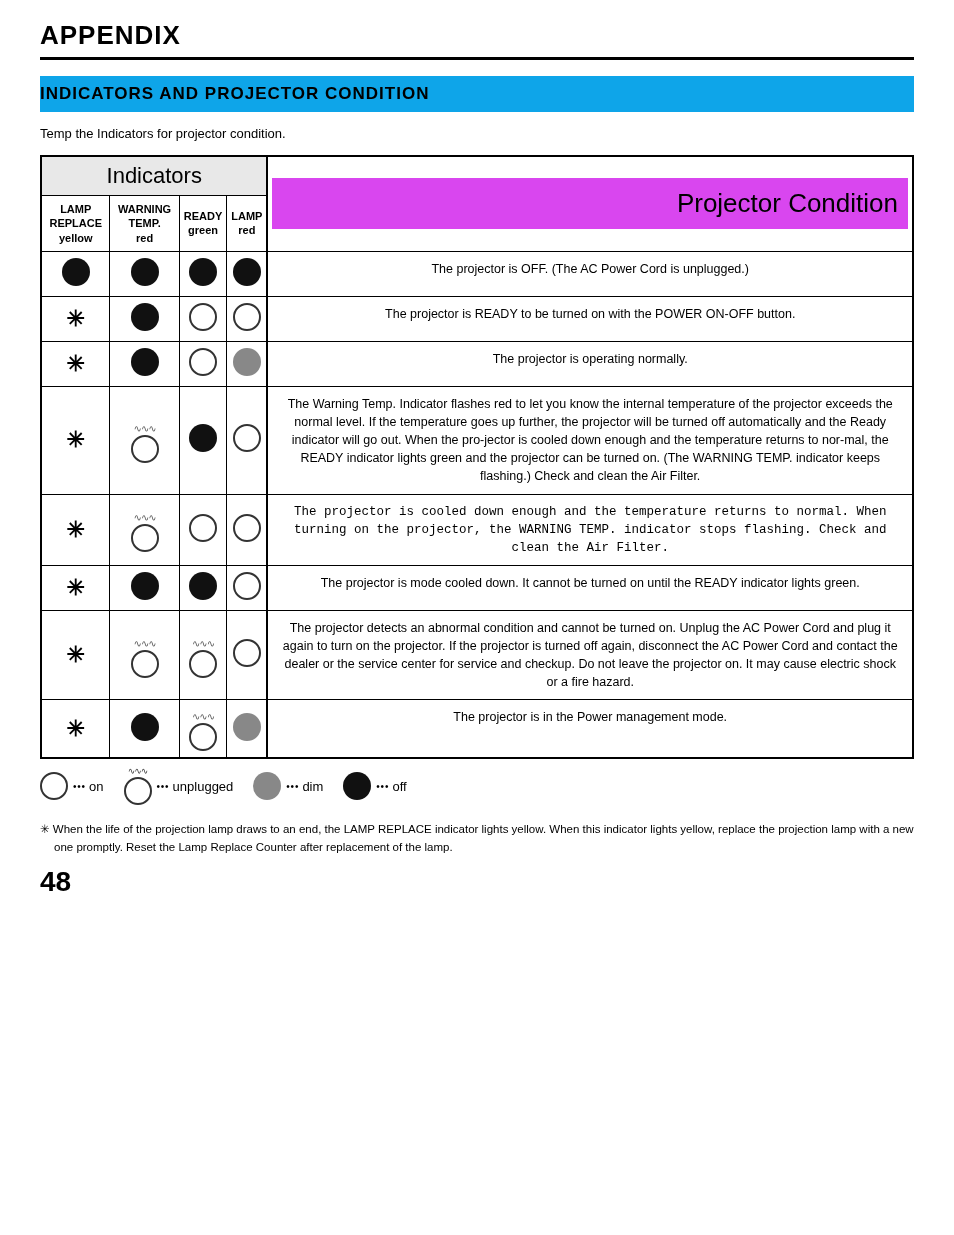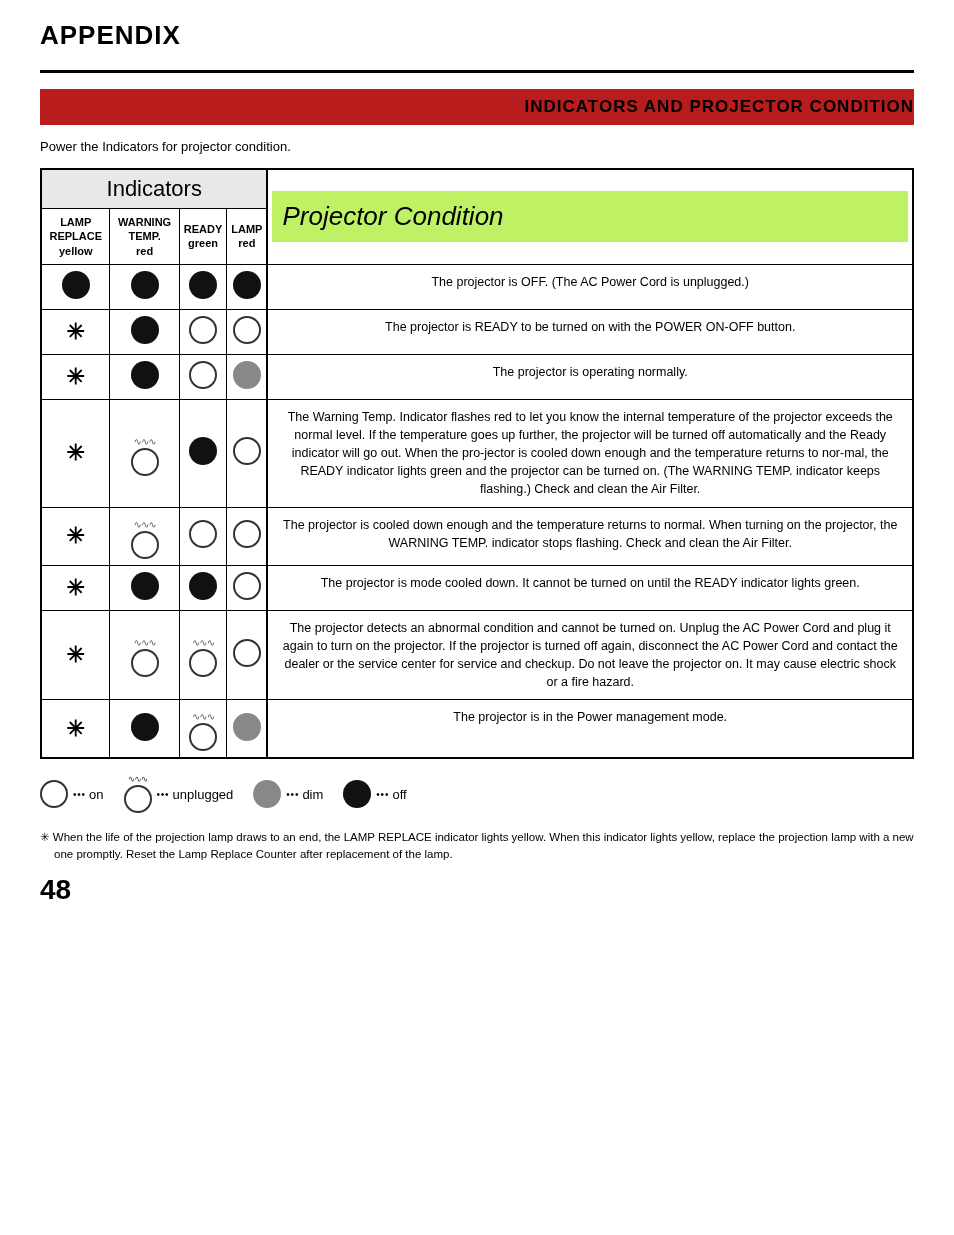--- a/index.html
+++ b/index.html
@@ -7,73 +7,72 @@
       font-family: Arial, sans-serif;
       background: #fff;
       color: #000;
       width: 954px;
       min-height: 1235px;
       padding: 20px 40px 40px 40px;
     }
 
     .appendix-header {
       border-bottom: 3px solid #000;
-      padding-bottom: 19px;
+      padding-bottom: 6px;
       margin-bottom: 16px;
     }
     .appendix-header h1 {
       font-size: 26px;
       font-weight: bold;
       letter-spacing: 1px;
     }
 
     .section-title-bar {
-      background: #b91c1c;
-      text-align: right;
+      background: #0ea5e9;
+      text-align: left;
       padding: 8px 0;
       margin-bottom: 14px;
     }
     .section-title-bar h2 {
       font-size: 17px;
       font-weight: bold;
       letter-spacing: 1px;
     }
 
     .subtitle {
       font-size: 13px;
       margin-bottom: 14px;
     }
 
     
     .main-table {
       width: 100%;
       border-collapse: collapse;
       border: 2px solid #000;
-      margin-bottom: 16px;
+      margin-bottom: 8px;
     }
     .main-table td, .main-table th {
       border: 1px solid #000;
       vertical-align: middle;
       text-align: center;
       padding: 6px 4px;
     }
     .main-table .condition-col {
       text-align: center;
       padding: 8px 12px;
       vertical-align: top;
       font-size: 12.5px;
       line-height: 1.45;
     }
     .projector-condition-header {
       font-size: 26px;
       font-weight: normal;
-      text-align: left;
+      text-align: right;
       padding: 10px;
-      background: #bef264;
-      font-style: italic;
+      background: #d946ef;
     }
 
     
     .sub-header {
       font-size: 11px;
       font-weight: bold;
       text-align: center;
       background: #fff;
       vertical-align: bottom;
       padding: 4px 3px;
@@ -158,21 +157,21 @@
 <body>
 
 <div class="appendix-header">
   <h1>APPENDIX</h1>
 </div>
 
 <div class="section-title-bar">
   <h2>INDICATORS AND PROJECTOR CONDITION</h2>
 </div>
 
-<p class="subtitle">Power the Indicators for projector condition.</p>
+<p class="subtitle">Temp the Indicators for projector condition.</p>
 
 <table class="main-table">
   <thead>
     <tr>
 
       <td colspan="4" style="background:#e8e8e8; padding:6px 10px;">
         <span style="font-size:22px;">Indicators</span>
       </td>
 
       <td rowspan="2" style="border-left:2px solid #000;">
@@ -232,21 +231,21 @@
       <td class="condition-col" style="border-left:2px solid #000;">The Warning Temp. Indicator flashes red to let you know the internal temperature of the projector exceeds the normal level. If the temperature goes up further, the projector will be turned off automatically and the Ready indicator will go out.  When  the pro-jector is cooled down enough and the temperature returns to nor-mal, the READY indicator lights green and the projector can be turned on.  (The WARNING TEMP. indicator keeps flashing.) Check and clean the Air Filter.</td>
     </tr>
       <tr>
       <td><span class="icon-star">✳</span></td>
       <td><div class="flash-wrapper">
         <span class="flash-lines" style="font-size:10px;color:#555;">∿∿∿</span>
         <span class="icon-empty"></span>
       </div></td>
       <td><span class="icon-empty"></span></td>
       <td><span class="icon-empty"></span></td>
-      <td class="condition-col" style="border-left:2px solid #000;">The projector is cooled down enough and the temperature returns to normal.  When turning on the projector, the WARNING TEMP. indicator stops flashing.  Check and clean the Air Filter.</td>
+      <td class="condition-col" style="border-left:2px solid #000;font-family:Liberation Mono, monospace;">The projector is cooled down enough and the temperature returns to normal.  When turning on the projector, the WARNING TEMP. indicator stops flashing.  Check and clean the Air Filter.</td>
     </tr>
       <tr>
       <td><span class="icon-star">✳</span></td>
       <td><span class="icon-filled"></span></td>
       <td><span class="icon-filled"></span></td>
       <td><span class="icon-empty"></span></td>
       <td class="condition-col" style="border-left:2px solid #000;">The projector is mode cooled down. It cannot be turned on until the READY indicator lights green.</td>
     </tr>
       <tr>
       <td><span class="icon-star">✳</span></td>

